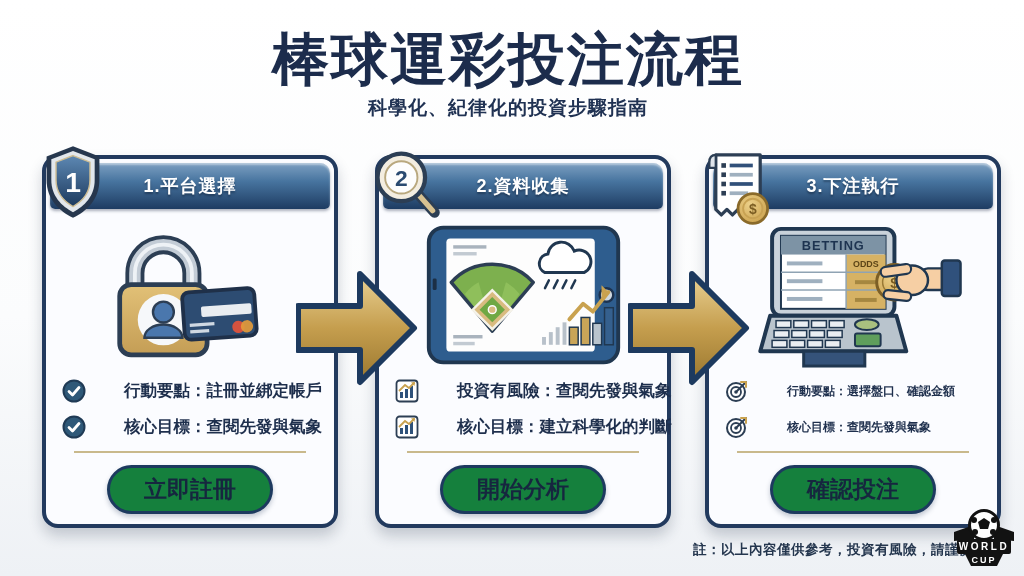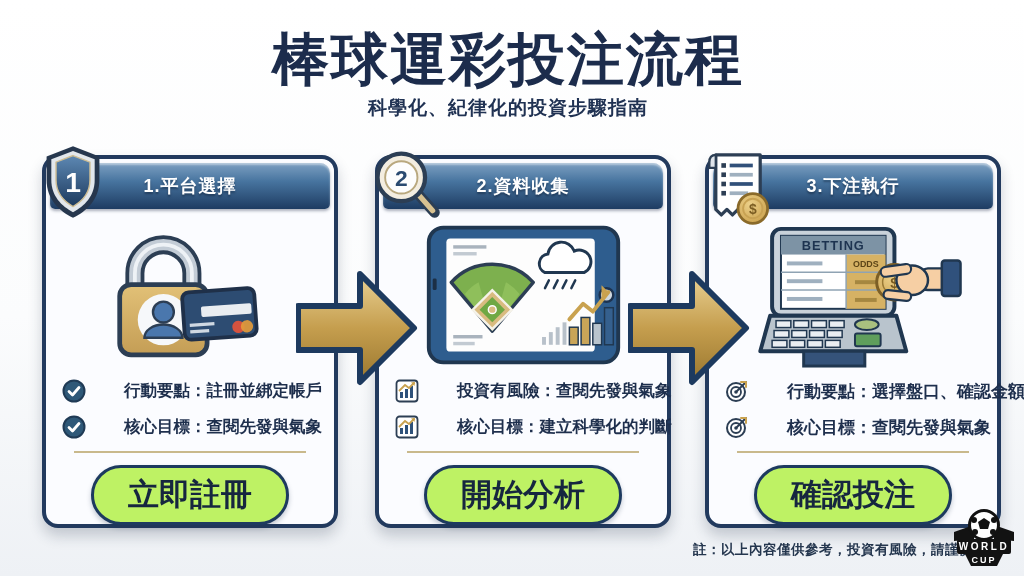--- a/index.html
+++ b/index.html
@@ -44,28 +44,28 @@
 
   .illustration{
     position:absolute;top:58px;left:0;right:0;height:156px;
     display:flex;align-items:center;justify-content:center;
   }
 
   .bullets{position:absolute;top:220px;left:16px;right:8px;}
   .bullet-row{display:flex;align-items:center;margin-bottom:12px;gap:28px;}
   .bullet-icon{flex:0 0 26px;height:24px;margin-right:8px;display:flex;align-items:center;}
   .bullet-text{font-size:16.5px;font-weight:800;color:#1e2f4d;white-space:nowrap;}
-  .card3 .bullet-text{font-size:17px;}
+  .card3 .bullet-text{font-size:12px;}
 
   .divider{position:absolute;top:292px;left:28px;right:28px;height:2px;background:#c9b98c;}
 
   .cta{
     position:absolute;top:306px;left:50%;transform:translateX(-50%);
-    background:#bef264;border:3.5px solid #1d3a5f;border-radius:999px;
-    padding:6px 34px;font-size:31px;font-weight:800;color:#16263f;
+    background:#15803d;border:3.5px solid #1d3a5f;border-radius:999px;
+    padding:6px 34px;font-size:23px;font-weight:800;color:#16263f;
     font-family:"Liberation Sans","DejaVu Sans",sans-serif;
     box-shadow:0 3px 5px rgba(25,45,75,.25);white-space:nowrap;cursor:pointer;
   }
 
   
   .flow-arrow{position:absolute;top:264px;z-index:6;}
   .arrow1{left:296px;} .arrow2{left:628px;}
 
   
   .footnote{

